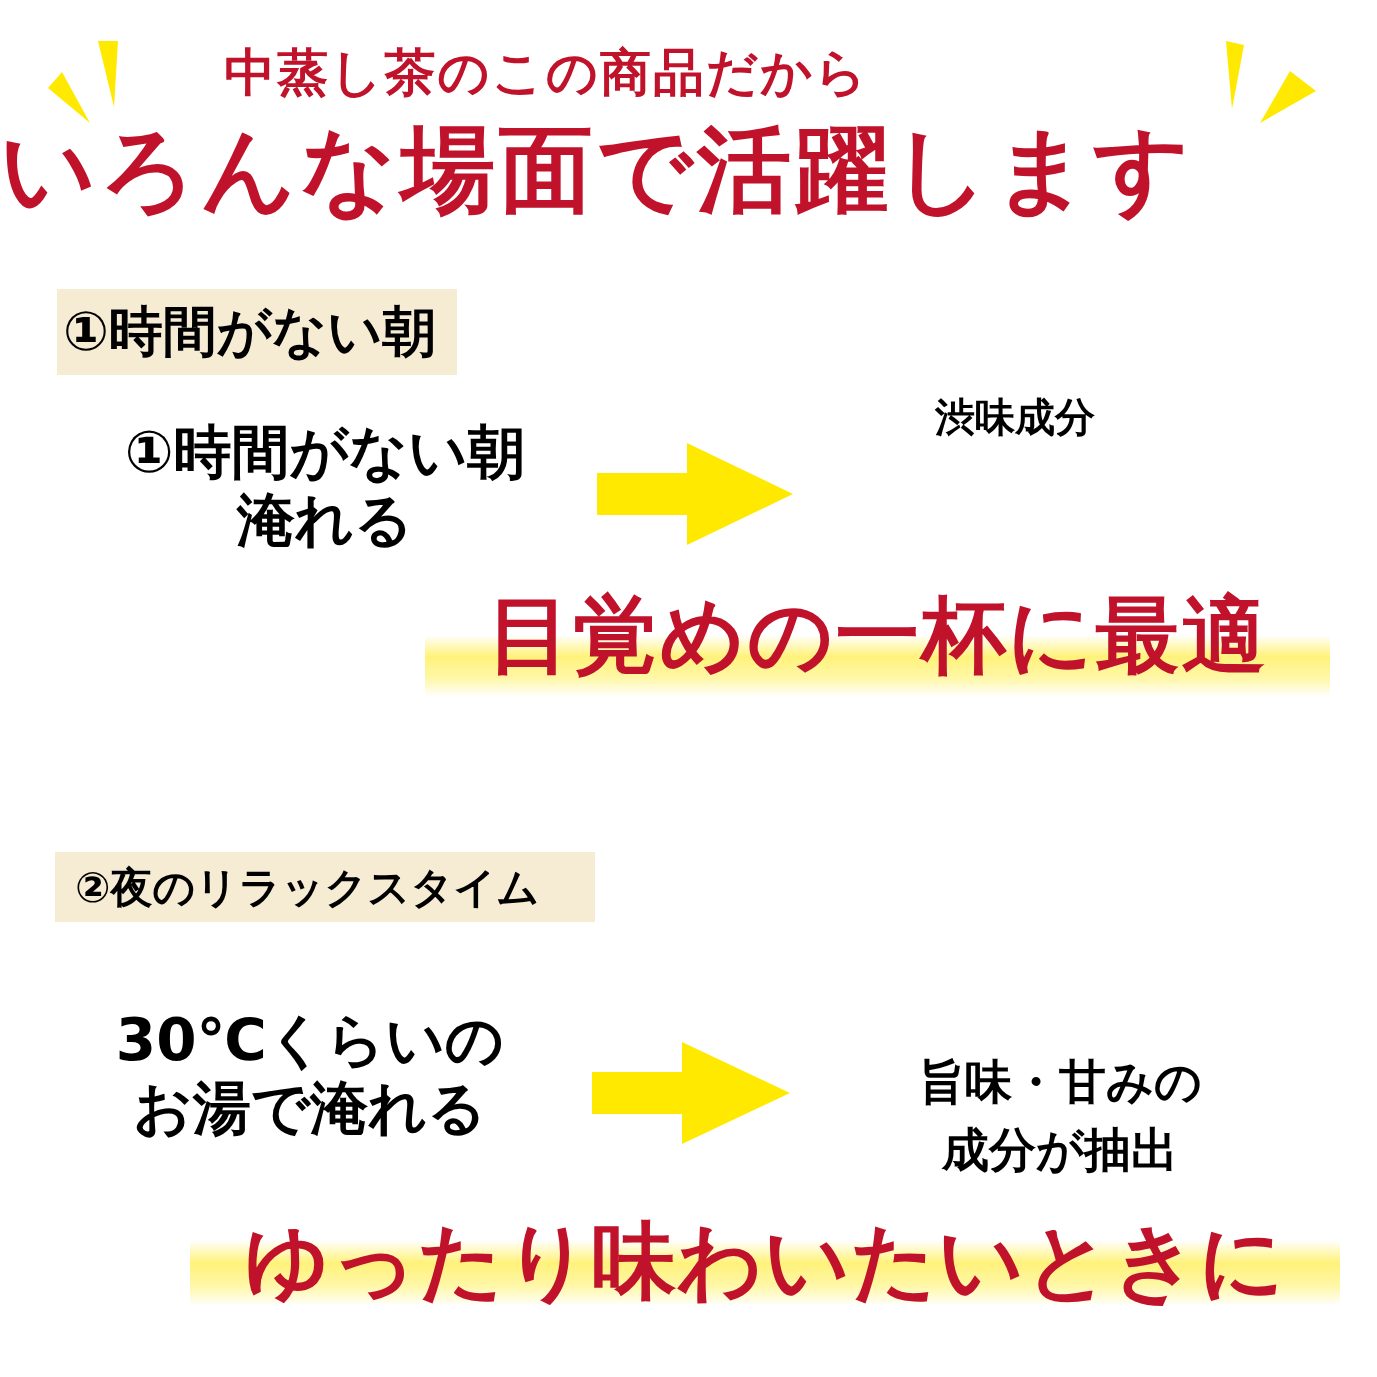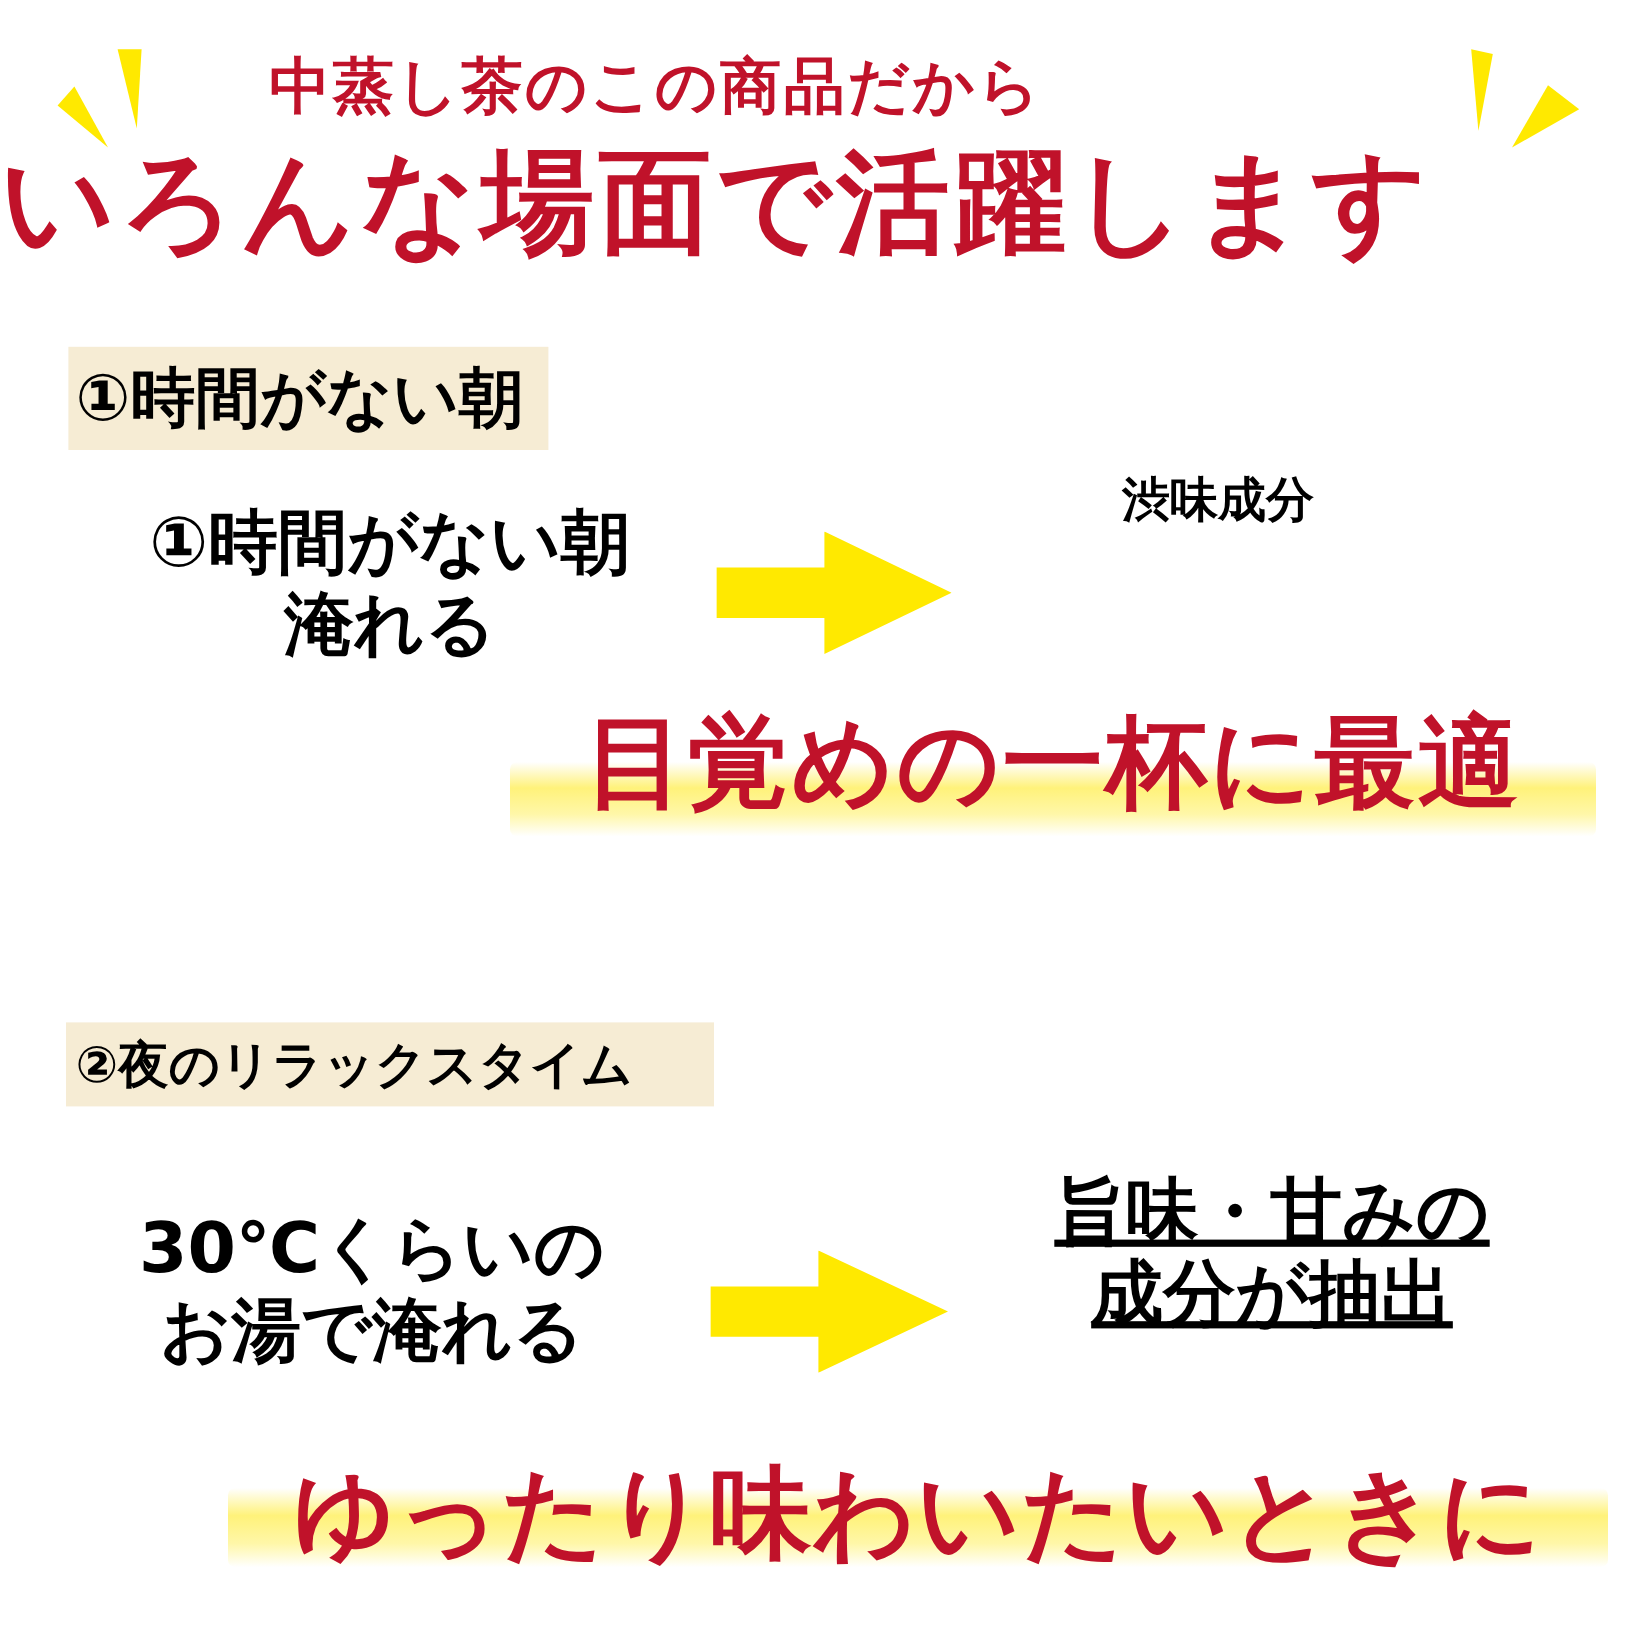--- a/index.html
+++ b/index.html
@@ -10,28 +10,28 @@
   
   .sub-title { left: 0; width: 1093px; top: 38px; text-align: center;
                font-size: 51px; font-weight: bold; color: #c0122a; letter-spacing: 2px; line-height: 70px; }
   .main-title { left: 0; width: 1377px; top: 115px; text-align: left;
                 font-size: 94px; font-weight: bold; color: #c0122a; letter-spacing: 4px; line-height: 110px; }
   .spark { position: absolute; }
 
   
   .section-label { background: #f6ecd4; color: #000; font-weight: bold; }
   .label-1 { left: 57px; top: 289px; width: 400px; height: 86px; font-size: 54px; line-height: 86px; padding-left: 6px; box-sizing: border-box; }
-  .label-2 { left: 55px; top: 852px; width: 540px; height: 70px; font-size: 42px; line-height: 72px; padding-left: 8px; box-sizing: border-box; }
+  .label-2 { left: 55px; top: 852px; width: 540px; height: 70px; font-size: 42px; line-height: 72px; padding-left: 20px; box-sizing: border-box; }
 
   
   .body-text { color: #000; font-weight: bold; text-align: center; }
   .b-left-1 { left: 120px; top: 418px; width: 410px; font-size: 58px; line-height: 68px; }
   .b-right-1 { left: 800px; top: 388px; width: 430px; font-size: 40px; line-height: 58px; }
   .b-left-2 { left: 100px; top: 1006px; width: 420px; font-size: 58px; line-height: 68px; }
-  .b-right-2 { left: 850px; top: 976px; width: 420px; font-size: 60px; line-height: 68px; text-decoration: underline; }
+  .b-right-2 { left: 850px; top: 1048px; width: 420px; font-size: 47px; line-height: 68px; }
 
   
   .arrow { position: absolute; }
 
   
   .banner { position: absolute; }
   .banner-bg { position: absolute; left: 0; right: 0;
                background: linear-gradient(180deg, rgba(255,255,255,0) 0%, #fff27a 35%, #fff7a8 70%, rgba(255,255,255,0) 100%);
                border-radius: 6px; }
   .banner-text { position: absolute; left: 0; right: 0; text-align: center;

